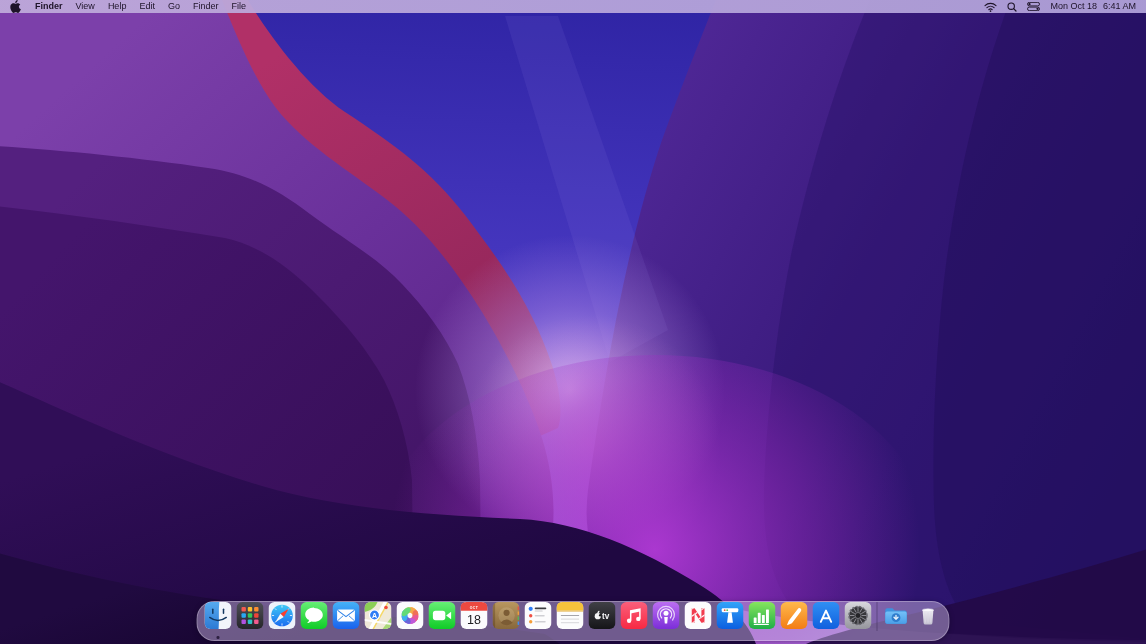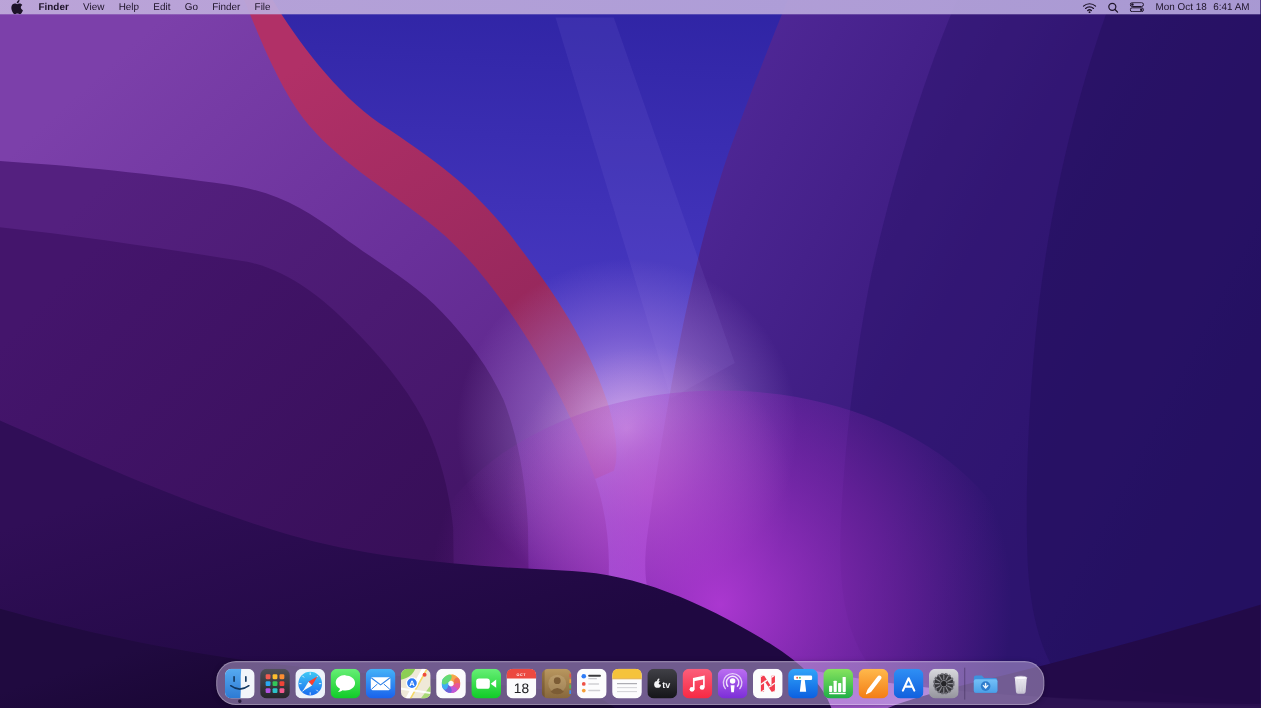--- a/index.html
+++ b/index.html
@@ -16,21 +16,21 @@
   .mb-left,.mb-right{display:flex;align-items:center;height:100%;}
   .mb-left .menu-item{margin-right:13px;white-space:nowrap;}
   .menu-item.app-name{font-weight:bold;}
   .apple-wrap{display:flex;align-items:center;margin-right:14px;}
   .mb-right .status-ic{display:flex;align-items:center;margin-left:10px;}
   .clock{display:flex;margin-left:10px;white-space:nowrap;}
   .clock .date{margin-right:6px;}
 
   
   #dock{position:absolute;bottom:3px;left:50%;transform:translateX(-50%);
-    height:38px;display:flex;align-items:center;gap:5px;padding:0 7px;
+    height:38px;display:flex;gap:5px;padding:0 7px;
     background:rgba(193,173,220,.5);
     border:1px solid rgba(255,255,255,.28);border-radius:18px;
     box-shadow:0 1px 5px rgba(10,4,24,.35);}
   .dk{position:relative;width:27px;height:27px;flex:none;}
   .dk svg{display:block;width:27px;height:27px;}
   .dock-divider{width:1px;height:29px;background:rgba(55,38,82,.45);flex:none;}
   #finder-dot{position:absolute;left:19.3px;bottom:1.5px;width:2.6px;height:2.6px;
     border-radius:50%;background:#2c2040;}
   svg text{font-family:"Liberation Sans",sans-serif;}
 </style>

